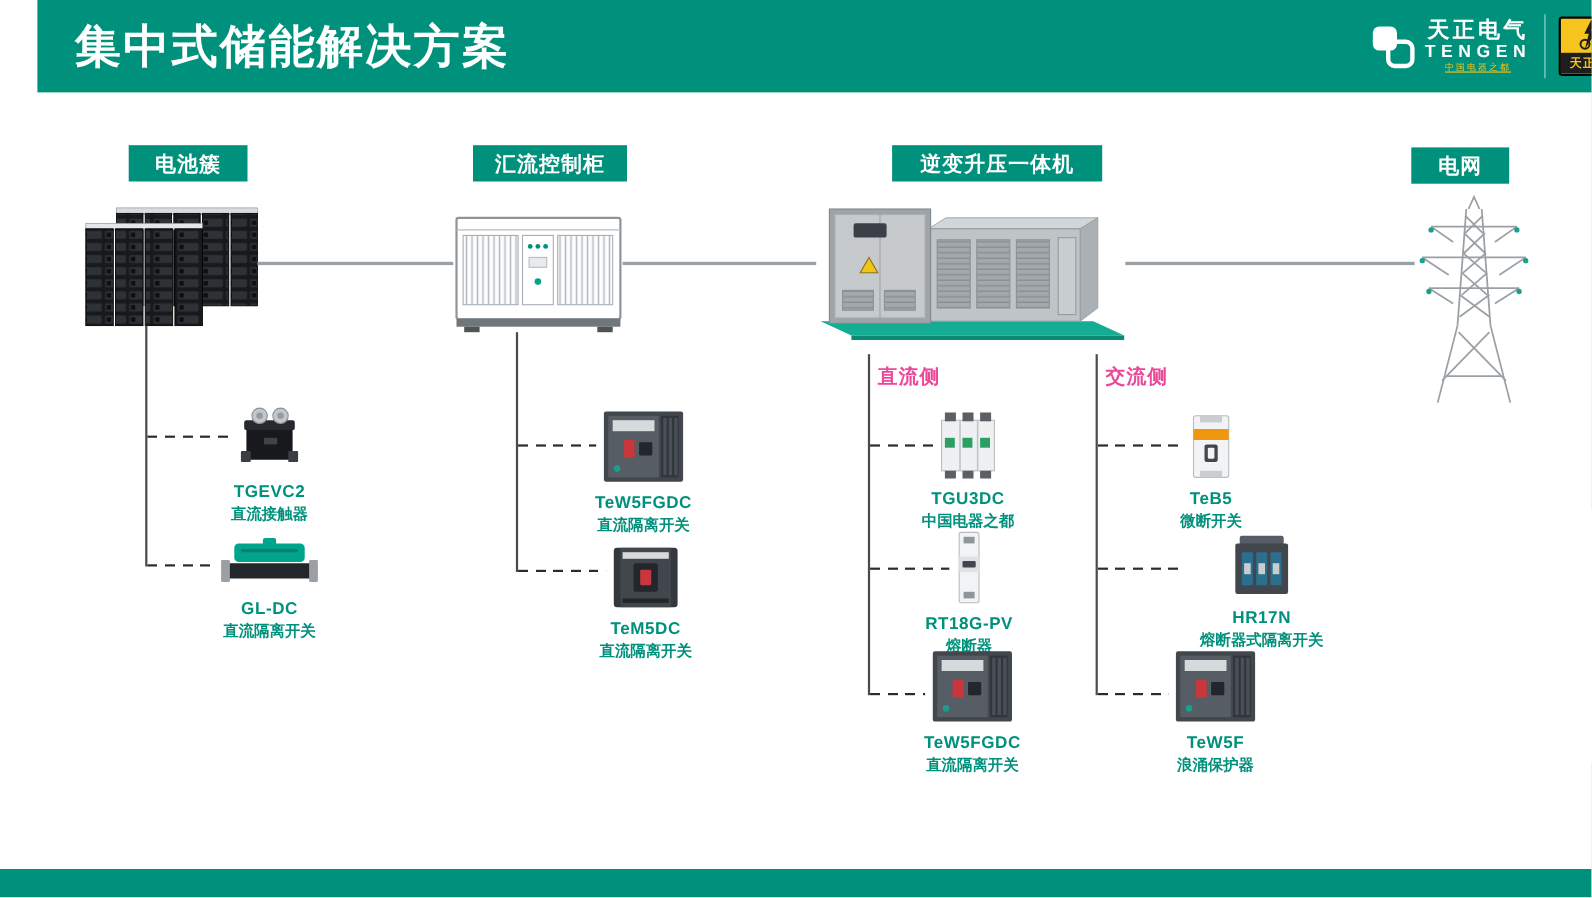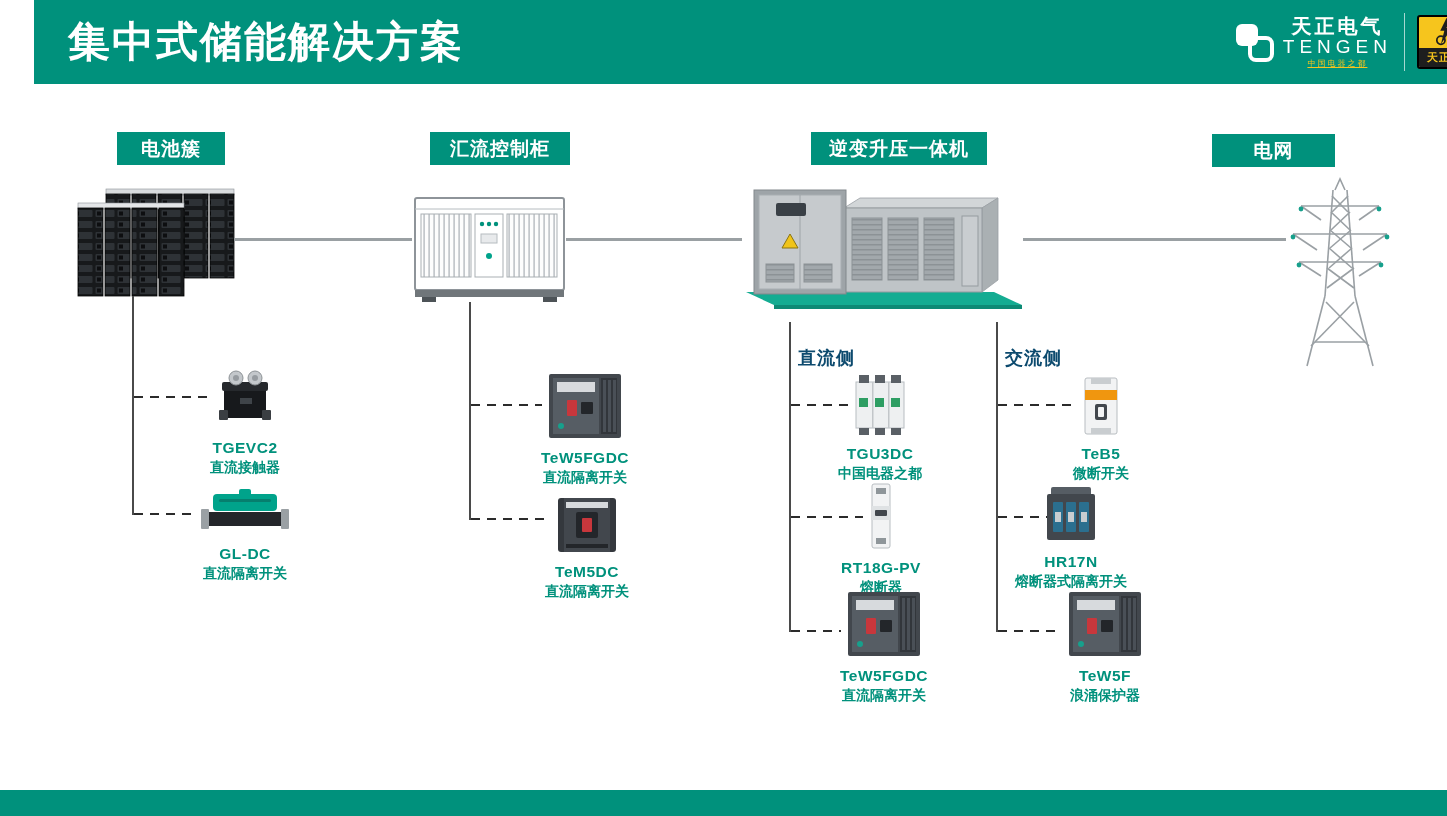--- a/index.html
+++ b/index.html
@@ -23,21 +23,21 @@
   .title{
     color:#fff;font-size:42px;font-weight:bold;margin-left:34px;letter-spacing:2px;
   }
   .header-right{
     position:absolute;right:8px;top:0;height:84px;display:flex;align-items:center;gap:12px;
   }
   .logo{display:flex;align-items:center;gap:8px;}
   .logo-mark{width:42px;height:42px;}
   .logo-text{display:flex;flex-direction:column;align-items:center;line-height:1.1;}
   .logo-cn{color:#fff;font-size:20px;font-weight:bold;letter-spacing:3px;}
-  .logo-en{color:#fff;font-size:19px;font-weight:normal;letter-spacing:5px;}
+  .logo-en{color:#fff;font-size:16px;font-weight:bold;letter-spacing:5px;}
   .logo-tagline{color:var(--yellow);font-size:8px;letter-spacing:2px;margin-top:2px;text-decoration:underline;}
   .header-divider{width:1px;height:58px;background:rgba(255,255,255,.65);}
   .badge{
     width:56px;height:54px;background:var(--yellow);border:2px solid #000000;border-radius:3px;
     display:flex;flex-direction:column;align-items:center;justify-content:flex-end;overflow:hidden;
   }
   .badge svg{width:40px;height:44px;margin-bottom:1px;}
   .badge-text{
     width:100%;background:#1e1e1e;color:var(--yellow);font-size:11px;font-weight:bold;
     text-align:center;padding:2px 0;letter-spacing:1px;
@@ -49,21 +49,21 @@
     position:absolute;background:var(--teal);color:#fff;font-weight:bold;font-size:19px;
     display:flex;align-items:center;justify-content:center;height:33px;letter-spacing:1px;
   }
   .big-img{position:absolute;}
   .hline{position:absolute;height:3px;background:#9aa0a3;}
   .vline{position:absolute;width:2px;background:#4a4a4a;}
   .dash{
     position:absolute;height:2px;
     background:repeating-linear-gradient(90deg,#2b2b2b 0 9px,transparent 9px 16px);
   }
-  .side-label{position:absolute;font-size:18px;font-weight:bold;color:#0c4a6e;letter-spacing:1px;margin-top:16px;}
+  .side-label{position:absolute;font-size:18px;font-weight:bold;color:#ec4899;letter-spacing:1px;}
   .product{position:absolute;width:150px;display:flex;flex-direction:column;align-items:center;}
   .img-box{display:flex;align-items:flex-end;justify-content:center;width:100%;}
   .model{color:var(--teal);font-weight:bold;font-size:15.5px;margin-top:7px;letter-spacing:.5px;}
   .desc{color:var(--teal);font-weight:bold;font-size:14px;margin-top:2px;}
 </style>
 </head>
 <body>
 
 <div class="slide">
 
@@ -87,22 +87,22 @@
           <path d="M22 2 L13 20 h6 l-5 20 16-24 h-8 l7-14 z" fill="#1e1e1e"></path>
           <circle cx="14" cy="34" r="6" fill="none" stroke="#1e1e1e" stroke-width="2.5"></circle>
         </svg>
         <div class="badge-text">天正能</div>
       </div>
     </div>
   </div>
 
   <div class="node-label" style="left:117px;top:132px;width:108px">电池簇</div>
   <div class="node-label" style="left:430px;top:132px;width:140px">汇流控制柜</div>
-  <div class="node-label" style="left:811px;top:132px;width:176px">逆变升压一体机</div>
-  <div class="node-label" style="left:1212px;top:134px;width:123px">电网</div>
+  <div class="node-label" style="left:811px;top:132px;width:191px">逆变升压一体机</div>
+  <div class="node-label" style="left:1283px;top:134px;width:89px">电网</div>
 
   <div class="big-img" style="left:72px;top:186px;width:165px;height:112px">
     <svg width="165" height="112" viewBox="0 0 165 112">
       <defs>
         <pattern id="bcell" width="22" height="11" patternUnits="userSpaceOnUse">
           <rect width="22" height="11" fill="#17191b"></rect>
           <rect x="1.5" y="2" width="19" height="7" rx="1" fill="#2e3236"></rect>
           <rect x="3" y="3.5" width="4" height="4" fill="#0d0e10"></rect>
         </pattern>
       </defs>
@@ -368,21 +368,21 @@
         <rect x="8" y="16" width="32" height="10" fill="#f0960f"></rect>
         <rect x="18" y="30" width="12" height="16" rx="2" fill="#42474d"></rect>
         <rect x="21" y="33" width="6" height="10" rx="1" fill="#f2f3f4"></rect>
         <rect x="14" y="54" width="20" height="6" fill="#c9cdd0"></rect>
       </svg>
     </div>
     <div class="model">TeB5</div>
     <div class="desc">微断开关</div>
   </div>
 
-  <div class="product" style="left:996px;top:476px">
+  <div class="product" style="left:1072px;top:476px">
     <div class="img-box" style="height:70px">
       <svg width="56" height="62" viewBox="0 0 56 62">
         <rect x="8" y="3" width="40" height="11" rx="2" fill="#565d64"></rect>
         <rect x="4" y="10" width="48" height="46" rx="2" fill="#42474d"></rect>
         <rect x="10" y="18" width="10" height="30" rx="1" fill="#2b6f8f"></rect>
         <rect x="23" y="18" width="10" height="30" rx="1" fill="#2b6f8f"></rect>
         <rect x="36" y="18" width="10" height="30" rx="1" fill="#2b6f8f"></rect>
         <rect x="12" y="28" width="6" height="10" fill="#c9cdd0"></rect>
         <rect x="25" y="28" width="6" height="10" fill="#c9cdd0"></rect>
         <rect x="38" y="28" width="6" height="10" fill="#c9cdd0"></rect>

